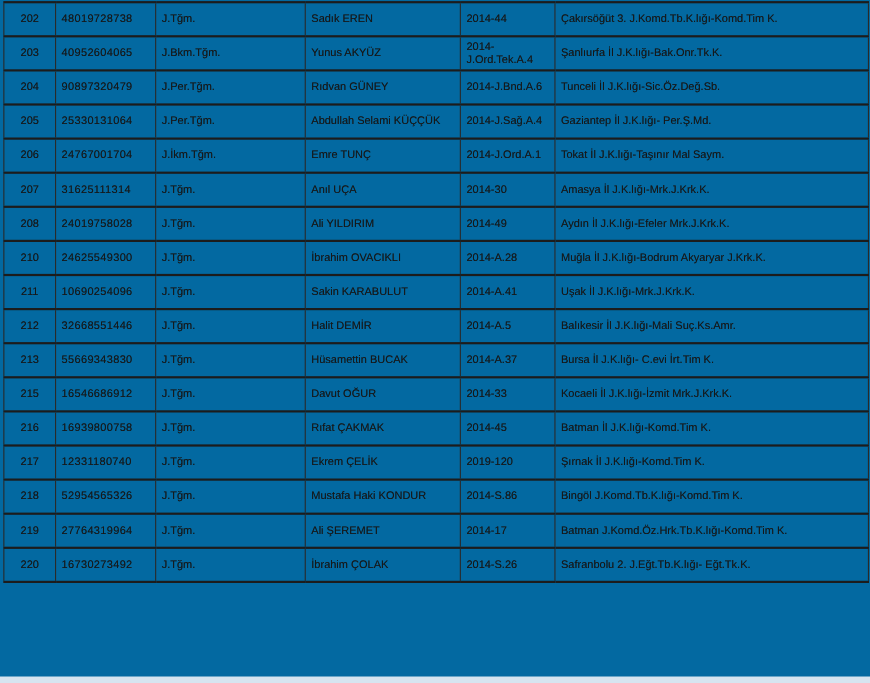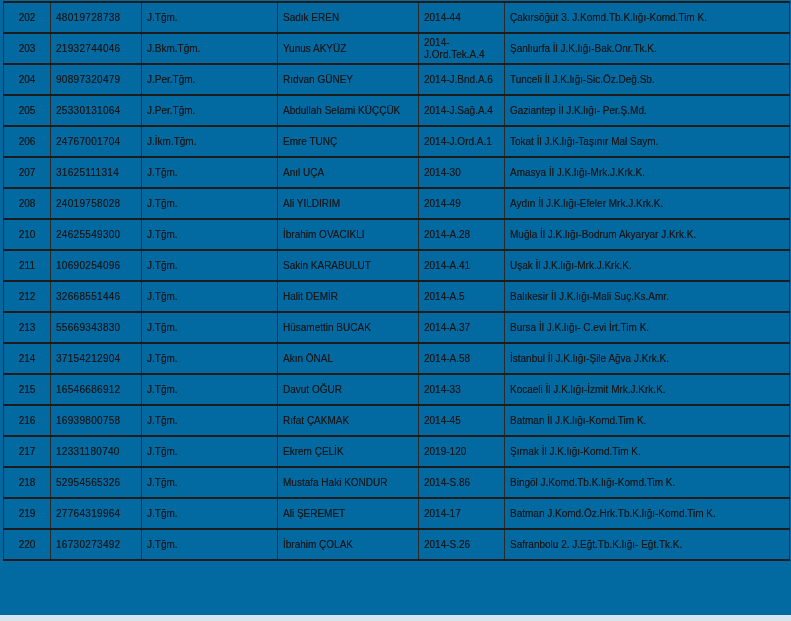--- a/index.html
+++ b/index.html
@@ -68,21 +68,21 @@
         <tr>
       <td class="c-no">202</td>
       <td class="c-id">48019728738</td>
       <td class="c-rank">J.Tğm.</td>
       <td class="c-name">Sadık EREN</td>
       <td class="c-code">2014-44</td>
       <td class="c-assign">Çakırsöğüt 3. J.Komd.Tb.K.lığı-Komd.Tim K.</td>
     </tr>
         <tr>
       <td class="c-no">203</td>
-      <td class="c-id">21932744046</td>
+      <td class="c-id">40952604065</td>
       <td class="c-rank">J.Bkm.Tğm.</td>
       <td class="c-name">Yunus AKYÜZ</td>
       <td class="c-code">2014-J.Ord.Tek.A.4</td>
       <td class="c-assign">Şanlıurfa İl J.K.lığı-Bak.Onr.Tk.K.</td>
     </tr>
         <tr>
       <td class="c-no">204</td>
       <td class="c-id">90897320479</td>
       <td class="c-rank">J.Per.Tğm.</td>
       <td class="c-name">Rıdvan GÜNEY</td>
@@ -147,28 +147,20 @@
     </tr>
         <tr>
       <td class="c-no">213</td>
       <td class="c-id">55669343830</td>
       <td class="c-rank">J.Tğm.</td>
       <td class="c-name">Hüsamettin BUCAK</td>
       <td class="c-code">2014-A.37</td>
       <td class="c-assign">Bursa İl J.K.lığı- C.evi İrt.Tim K.</td>
     </tr>
         <tr>
-      <td class="c-no">214</td>
-      <td class="c-id">37154212904</td>
-      <td class="c-rank">J.Tğm.</td>
-      <td class="c-name">Akın ÖNAL</td>
-      <td class="c-code">2014-A.58</td>
-      <td class="c-assign">İstanbul İl J.K.lığı-Şile Ağva J.Krk.K.</td>
-    </tr>
-        <tr>
       <td class="c-no">215</td>
       <td class="c-id">16546686912</td>
       <td class="c-rank">J.Tğm.</td>
       <td class="c-name">Davut OĞUR</td>
       <td class="c-code">2014-33</td>
       <td class="c-assign">Kocaeli İl J.K.lığı-İzmit Mrk.J.Krk.K.</td>
     </tr>
         <tr>
       <td class="c-no">216</td>
       <td class="c-id">16939800758</td>

